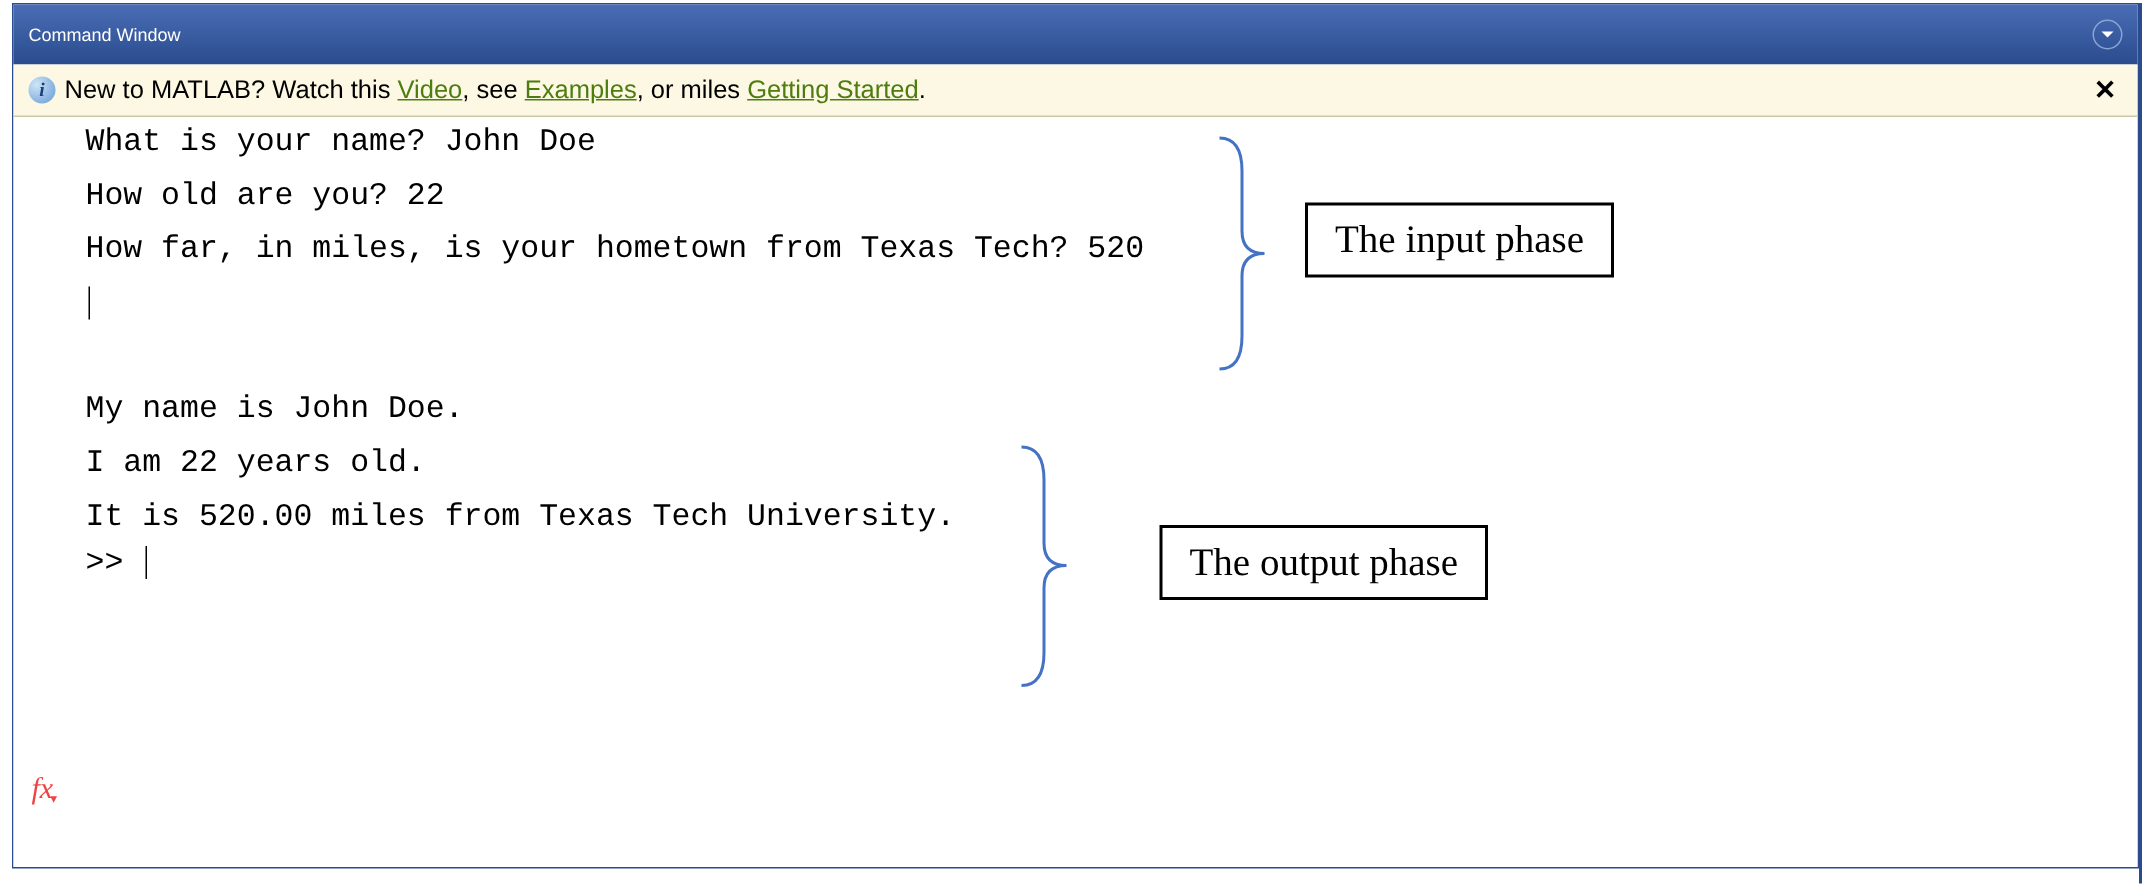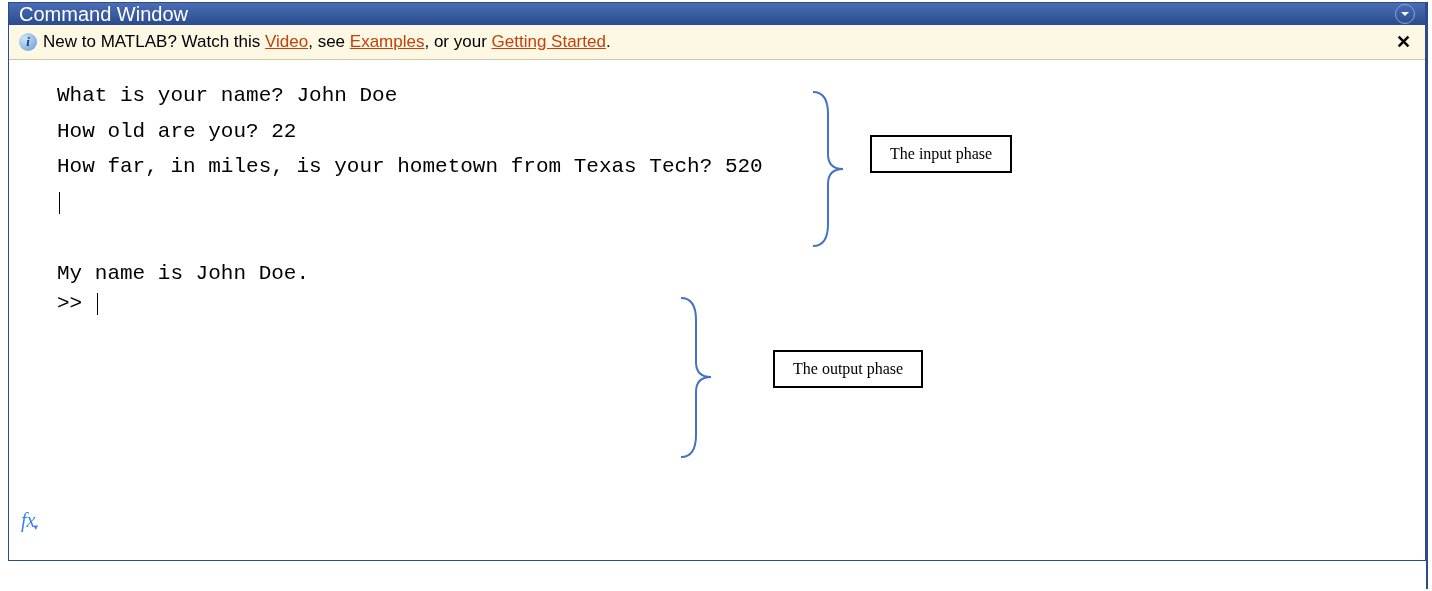--- a/index.html
+++ b/index.html
@@ -18,25 +18,25 @@
       position: absolute;
       top: 2px;
       left: 8px;
       width: 1418px;
       border: 1px solid #2a4b8d;
     }
     .titlebar {
       background: linear-gradient(to bottom, #4a6db5 0%, #2a4b8d 100%);
       color: #fff;
       padding: 4px 10px;
-      font-size: 20px;
+      font-size: 12px;
       display: flex;
       justify-content: space-between;
       align-items: center;
-      height: 22px;
+      height: 40px;
     }
     .titlebar-title {
       font-weight: normal;
     }
     .dropdown-icon {
       width: 20px;
       height: 20px;
       border: 1px solid #8aa4d6;
       border-radius: 50%;
       display: flex;
@@ -72,59 +72,59 @@
       display: flex;
       align-items: center;
       justify-content: center;
       color: #1a3e7a;
       font-weight: bold;
       font-size: 13px;
       font-family: Georgia, serif;
       font-style: italic;
     }
     .info-bar a {
-      color: #c2410c;
+      color: #4d7c0f;
       text-decoration: underline;
     }
     .close-x {
       font-family: Arial, sans-serif;
       font-size: 18px;
       font-weight: bold;
       cursor: pointer;
       padding: 0 4px;
     }
     .content-area {
       background: #fff;
       position: relative;
-      padding: 18px 0 20px 0;
+      padding: 0 0 20px 0;
       min-height: 500px;
     }
     .console-text {
       font-family: "Courier New", monospace;
       font-size: 21px;
       line-height: 1.7;
       white-space: pre;
       padding-left: 48px;
       color: #000;
     }
     .cursor-line {
       display: inline-block;
       border-left: 1px solid #000;
       height: 22px;
       vertical-align: middle;
       margin-left: 2px;
     }
     .fx-symbol {
       position: absolute;
       left: 12px;
-      bottom: 28px;
+      bottom: 40px;
       font-family: "Times New Roman", serif;
       font-style: italic;
       font-size: 20px;
-      color: #3b82f6;
+      color: #ef4444;
     }
     .fx-symbol::after {
       content: "▾";
       font-size: 9px;
       font-style: normal;
       position: relative;
       top: 3px;
       left: -2px;
     }
     .prompt-line {
@@ -142,21 +142,21 @@
       stroke: #4472c4;
       stroke-width: 2;
       fill: none;
     }
     .annotation-label {
       position: absolute;
       border: 2px solid #000;
       background: #fff;
       padding: 8px 18px;
       font-family: "Times New Roman", serif;
-      font-size: 16px;
+      font-size: 26px;
     }
     .right-border {
       position: absolute;
       right: 4px;
       top: 2px;
       bottom: 2px;
       width: 2px;
       background: #2a4b8d;
     }
   </style>
@@ -170,33 +170,35 @@
       <svg viewBox="0 0 10 10">
           <path d="M1 3 L5 7 L9 3 Z"></path>
         </svg>
     </span>
   </div>
 
   <div class="info-bar">
     <div class="info-bar-left">
       <span class="info-icon">i</span>
       <span>
-        <span>New to MATLAB? Watch this </span><a href="#">Video</a><span>, see </span><a href="#">Examples</a><span>, or your </span><a href="#">Getting Started</a><span>.</span>
+        <span>New to MATLAB? Watch this </span><a href="#">Video</a><span>, see </span><a href="#">Examples</a><span>, or miles </span><a href="#">Getting Started</a><span>.</span>
       </span>
     </div>
     <span class="close-x">✕</span>
   </div>
 
   <div class="content-area">
     <div class="console-text">What is your name? John Doe</div>
     <div class="console-text">How old are you? 22</div>
     <div class="console-text">How far, in miles, is your hometown from Texas Tech? 520</div>
     <div class="console-text"><span class="cursor-line"></span></div>
     <div class="console-text"> </div>
     <div class="console-text">My name is John Doe.</div>
+    <div class="console-text">I am 22 years old.</div>
+    <div class="console-text">It is 520.00 miles from Texas Tech University.</div>
     <div class="prompt-line"><span>&gt;&gt; </span><span class="cursor-line"></span></div>
     <span class="fx-symbol">fx</span>
   </div>
 </div>
 
 <div class="brace" style="left:808px; top:84px;">
   <svg width="40" height="170">
     <path d="M5 8 Q20 8 20 30 L20 70 Q20 85 35 85 Q20 85 20 100 L20 140 Q20 162 5 162"></path>
   </svg>
 </div>

